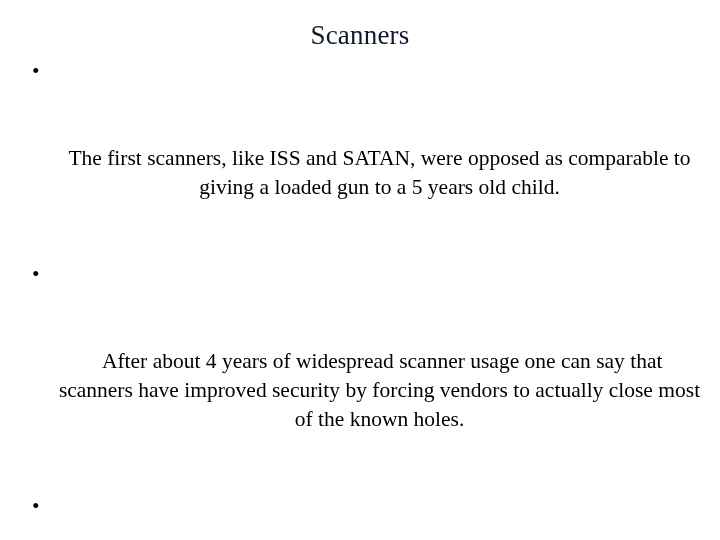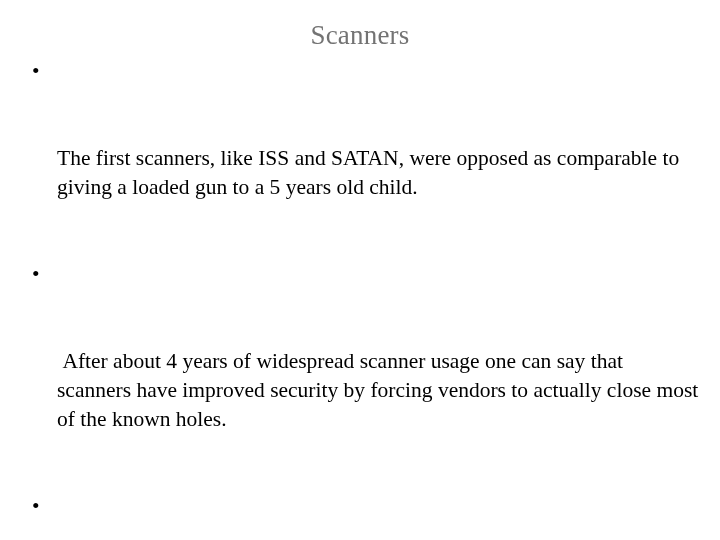--- a/index.html
+++ b/index.html
@@ -25,21 +25,21 @@
   .slide-title {
     position: absolute;
     top: 19px;
     left: 0;
     width: 720px;
     text-align: center;
     font-size: 27px;
     line-height: 32px;
     font-weight: normal;
     letter-spacing: 0.2px;
-    color: #737373;
+    color: #0f172a;
     margin: 0;
   }
   .body-list {
     position: absolute;
     top: 57px;
     left: 26px;
     width: 676px;
     margin: 0;
     padding: 0;
     list-style: none;
@@ -59,20 +59,21 @@
     left: 6px;
     top: 0;
     width: 14px;
     font-size: 21.5px;
     line-height: 29px;
     text-align: left;
     color: #000000;
   }
   .bullet-text {
     display: block;
+    text-align: center;
   }
 </style>
 </head>
 <body>
 
 <div class="slide">
 
   <h1 class="slide-title">Scanners</h1>
 
   <ul class="body-list">

